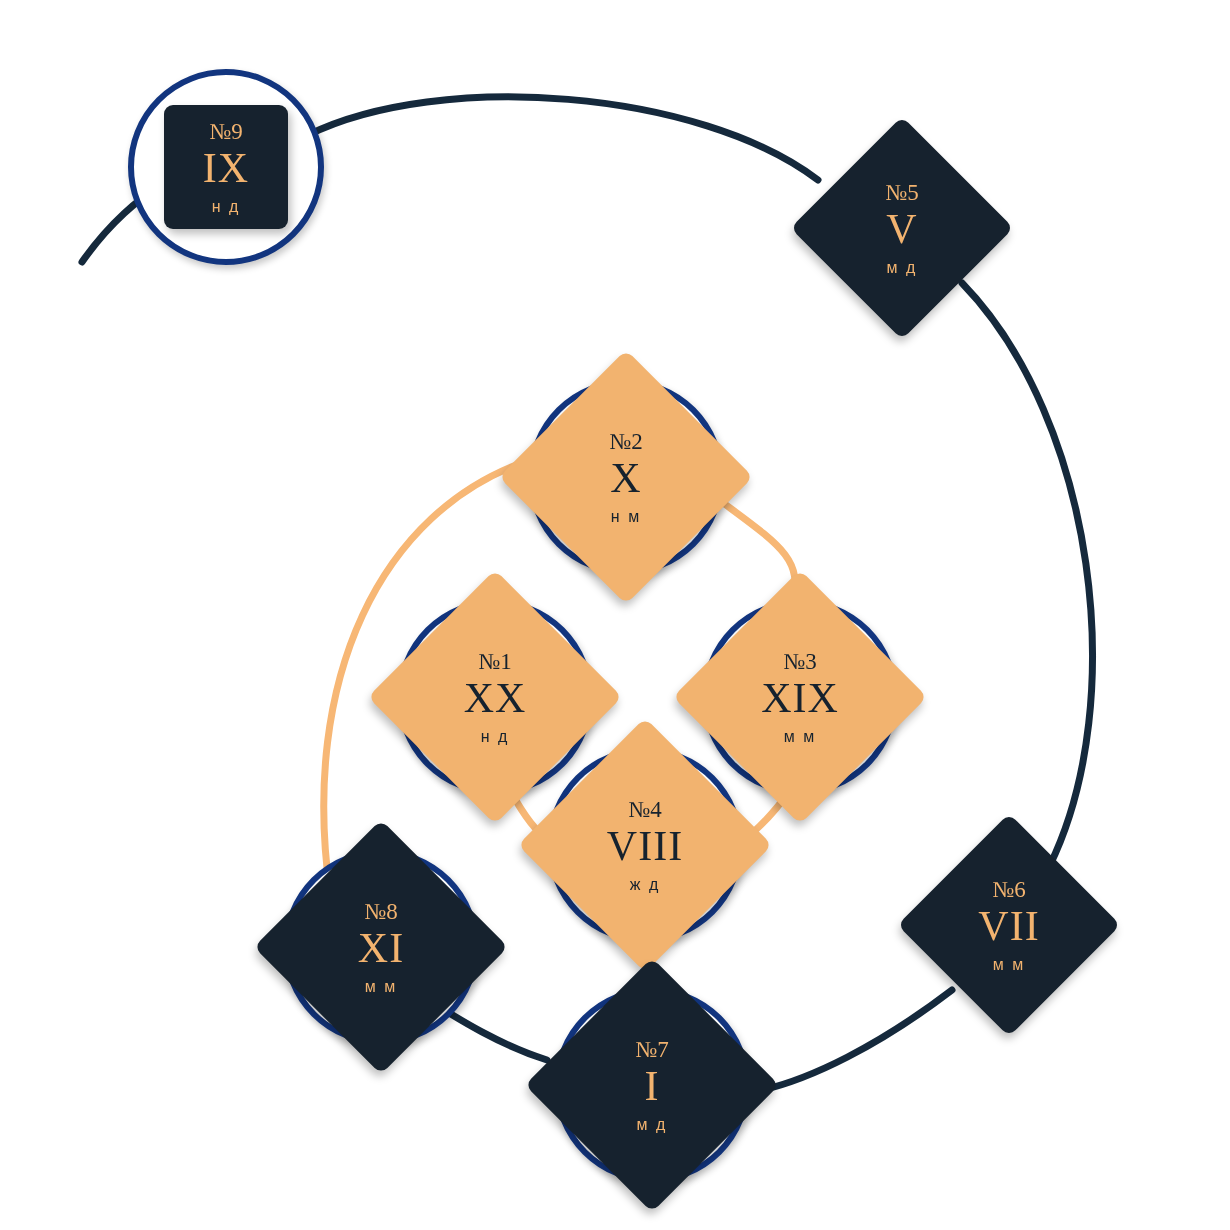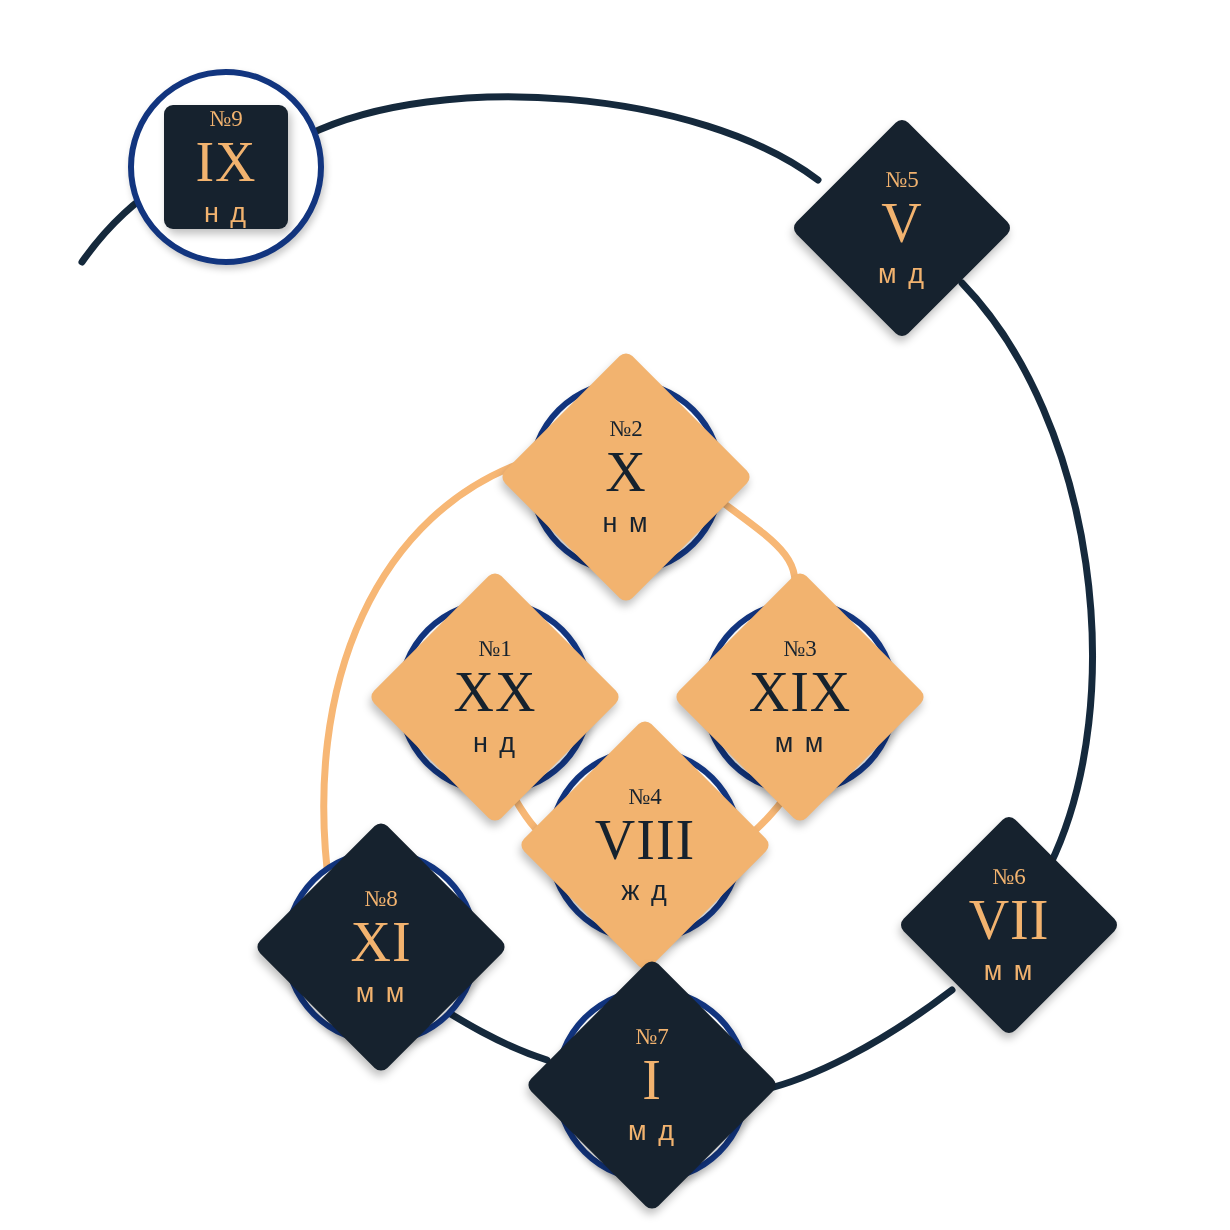--- a/index.html
+++ b/index.html
@@ -67,26 +67,26 @@
     justify-content: center;
     line-height: 1.0;
     white-space: nowrap;
     user-select: none;
   }
   .lbl-num {
     font-size: 23px;
     letter-spacing: 0px;
   }
   .lbl-roman {
-    font-size: 56px;
+    font-size: 42px;
     margin-top: 4px;
     letter-spacing: 1px;
   }
   .lbl-sub {
-    font-size: 27px;
+    font-size: 16px;
     margin-top: 10px;
     letter-spacing: 2px;
     font-family: "Liberation Sans", "DejaVu Sans", sans-serif;
   }
   .dark .lbl-num, .dark .lbl-roman, .dark .lbl-sub { color: #f2b36f; }
   .light .lbl-num, .light .lbl-roman, .light .lbl-sub { color: #16222e; }
 </style>
 </head>
 <body>
 

